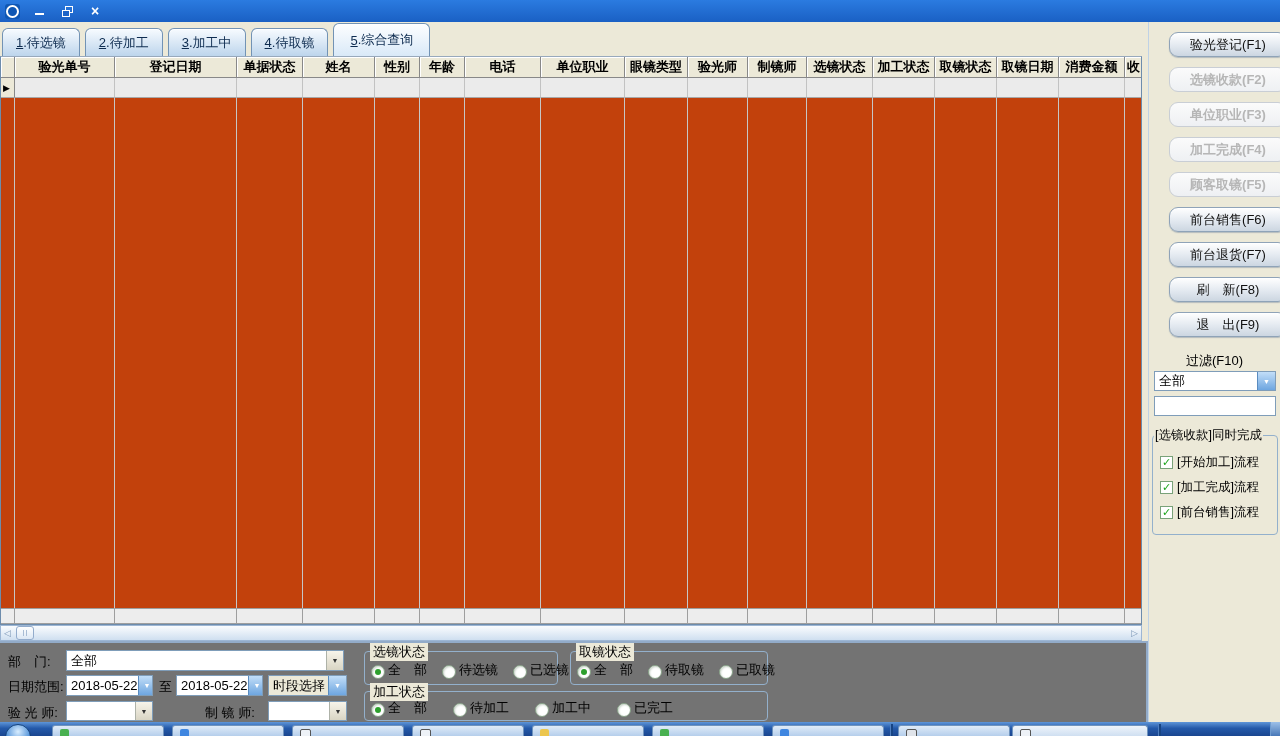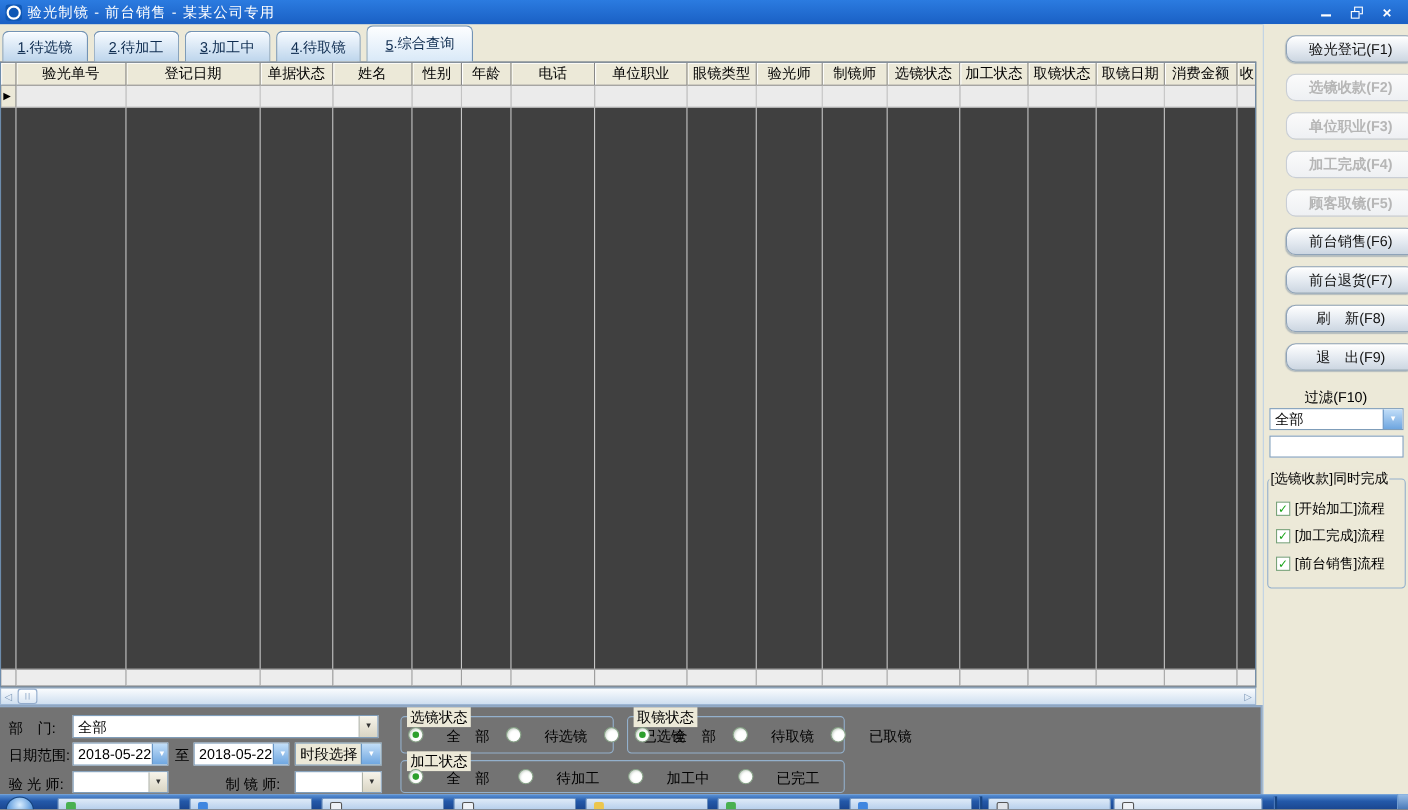--- a/index.html
+++ b/index.html
@@ -21,22 +21,22 @@
 
   
   .tabs{position:absolute;top:24px;left:2px;height:32px;display:flex;align-items:flex-end;gap:5px;z-index:5;}
   .tab{height:27px;padding:0 13px;display:flex;align-items:center;justify-content:center;
     background:linear-gradient(#f7fbff,#bdd5ec);border:1px solid #7293b5;border-bottom:none;
     border-radius:6px 6px 0 0;color:#0e2c50;white-space:nowrap;box-shadow:inset 0 1px 0 #fff;}
   .tab.active{height:32px;padding:0 16px;background:linear-gradient(#fdfeff,#d9e9f8);z-index:6;}
   .tab-num{text-decoration:underline;}
 
   
-  .grid{position:absolute;top:56px;left:0;width:1142px;height:569px;background:#404040;
-    border:1px solid #6d8cac;border-top:1px solid #98a9bc;box-sizing:border-box;overflow:hidden;}
+  .grid{position:absolute;top:56px;left:0;width:1142px;height:569px;background:#c2410c;
+    border:1px solid #6d8cac;border-top:1px solid #98a9bc;box-sizing:border-box;overflow:hidden;font-weight:bold;}
   .g-head{position:absolute;top:0;left:0;display:flex;}
   .g-head .c{height:21px;background:#ece9d8;border-right:1px solid #888;border-bottom:1px solid #888;
     box-shadow:inset 1px 1px 0 #fff;box-sizing:border-box;display:flex;align-items:center;justify-content:center;
     font-size:13px;overflow:hidden;white-space:nowrap;flex:0 0 auto;}
   .g-row1{position:absolute;top:21px;left:0;display:flex;}
   .g-row1 .c{height:20px;background:#ebebeb;border-right:1px solid #c2c2c2;border-bottom:1px solid #a8a8a8;
     box-sizing:border-box;flex:0 0 auto;}
   .g-row1 .ind{background:#ece9d8;border-right:1px solid #888;color:#000;font-size:9px;display:flex;align-items:center;padding-left:2px;}
   .g-body{position:absolute;top:41px;bottom:16px;left:0;display:flex;}
   .g-body .c{height:100%;border-right:1px solid #c6c6c6;box-sizing:border-box;flex:0 0 auto;}
@@ -59,21 +59,21 @@
   .flabel{position:absolute;white-space:nowrap;color:#000;}
   .field{position:absolute;background:#fff;border:1px solid #7f9db9;box-sizing:border-box;
     display:flex;align-items:center;padding-left:4px;overflow:hidden;white-space:nowrap;}
   .dd-classic{margin-left:auto;align-self:stretch;width:16px;background:linear-gradient(#f7f4ea,#d9d5c4);
     border-left:1px solid #aeb2a8;display:flex;align-items:center;justify-content:center;font-size:7px;color:#333;flex:0 0 auto;}
   .dd-xp{margin-left:auto;align-self:stretch;width:17px;background:linear-gradient(#c2def8,#6ea6e0);
     border-left:1px solid #5a8cc0;display:flex;align-items:center;justify-content:center;font-size:7px;color:#fff;flex:0 0 auto;}
   .gbox{position:absolute;border:1px solid #93b0cc;border-radius:4px;box-sizing:border-box;}
   .gtitle{position:absolute;top:-9px;left:5px;background:#ece9d8;padding:0 3px;font-size:13px;white-space:nowrap;}
   .radio-row{display:flex;align-items:center;height:100%;padding:4px 0 0 6px;box-sizing:border-box;}
-  .radio{display:flex;align-items:flex-start;gap:21px;white-space:nowrap;}
+  .radio{display:flex;align-items:flex-end;gap:3px;white-space:nowrap;}
   .rdot{width:12px;height:12px;border-radius:50%;background:#fff;border:1px solid #86a086;
     box-shadow:inset 1px 1px 2px #ccd6cc;position:relative;flex:0 0 auto;}
   .radio.on .rdot::after{content:"";position:absolute;inset:3px;border-radius:50%;background:#2da02d;}
   .g1 .radio{margin-right:15px;} .g3 .radio{margin-right:26px;}
 
   
   .sidebar{position:absolute;top:22px;right:0;width:132px;height:700px;background:#ece9d8;border-left:1px solid #bfd2e6;box-sizing:border-box;}
   .sbtn{position:absolute;left:8px;width:116px;height:23px;border-radius:9px;border:1px solid #8fa3b8;
     background:linear-gradient(#ffffff,#e3e9f0 55%,#ccd6e1);box-shadow:inset 0 1px 0 #fff,0 1px 1px rgba(110,130,155,.45);
     display:flex;align-items:center;justify-content:center;color:#111;white-space:nowrap;margin-left:12px;}
@@ -101,21 +101,20 @@
 </style>
 </head>
 <body>
 
 <div class="window">
 
   <div class="titlebar">
     <span class="app-ico">
         <i></i>
       </span>
-    <span class="t-title">验光制镜 - 前台销售 - 某某公司专用</span>
     <span class="wc wc-min">
         <i></i>
       </span>
     <span class="wc">
         <span class="ic-restore"></span>
       </span>
     <span class="wc wc-close">×</span>
   </div>
 
   <div class="tabs">

